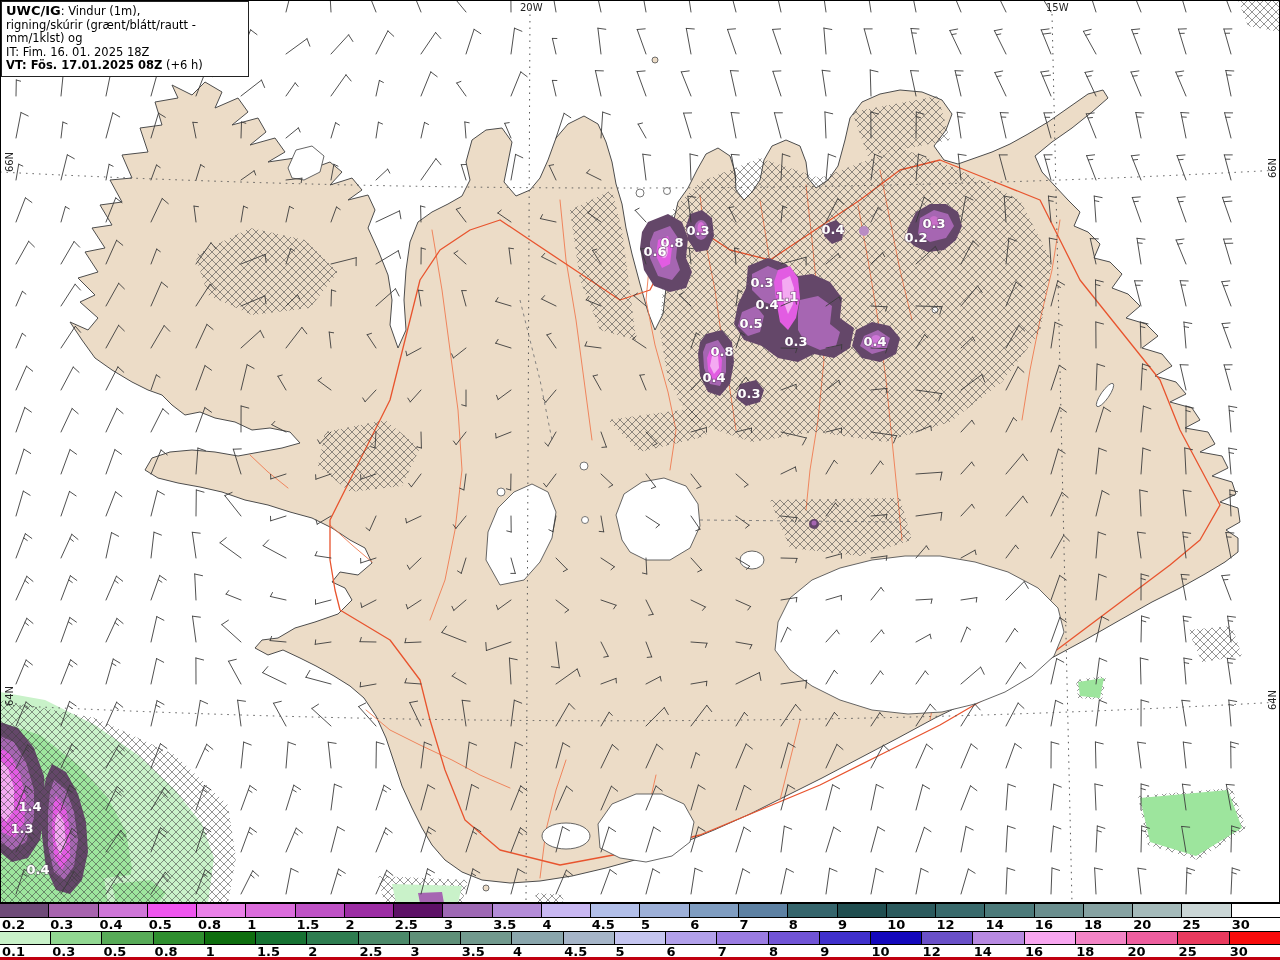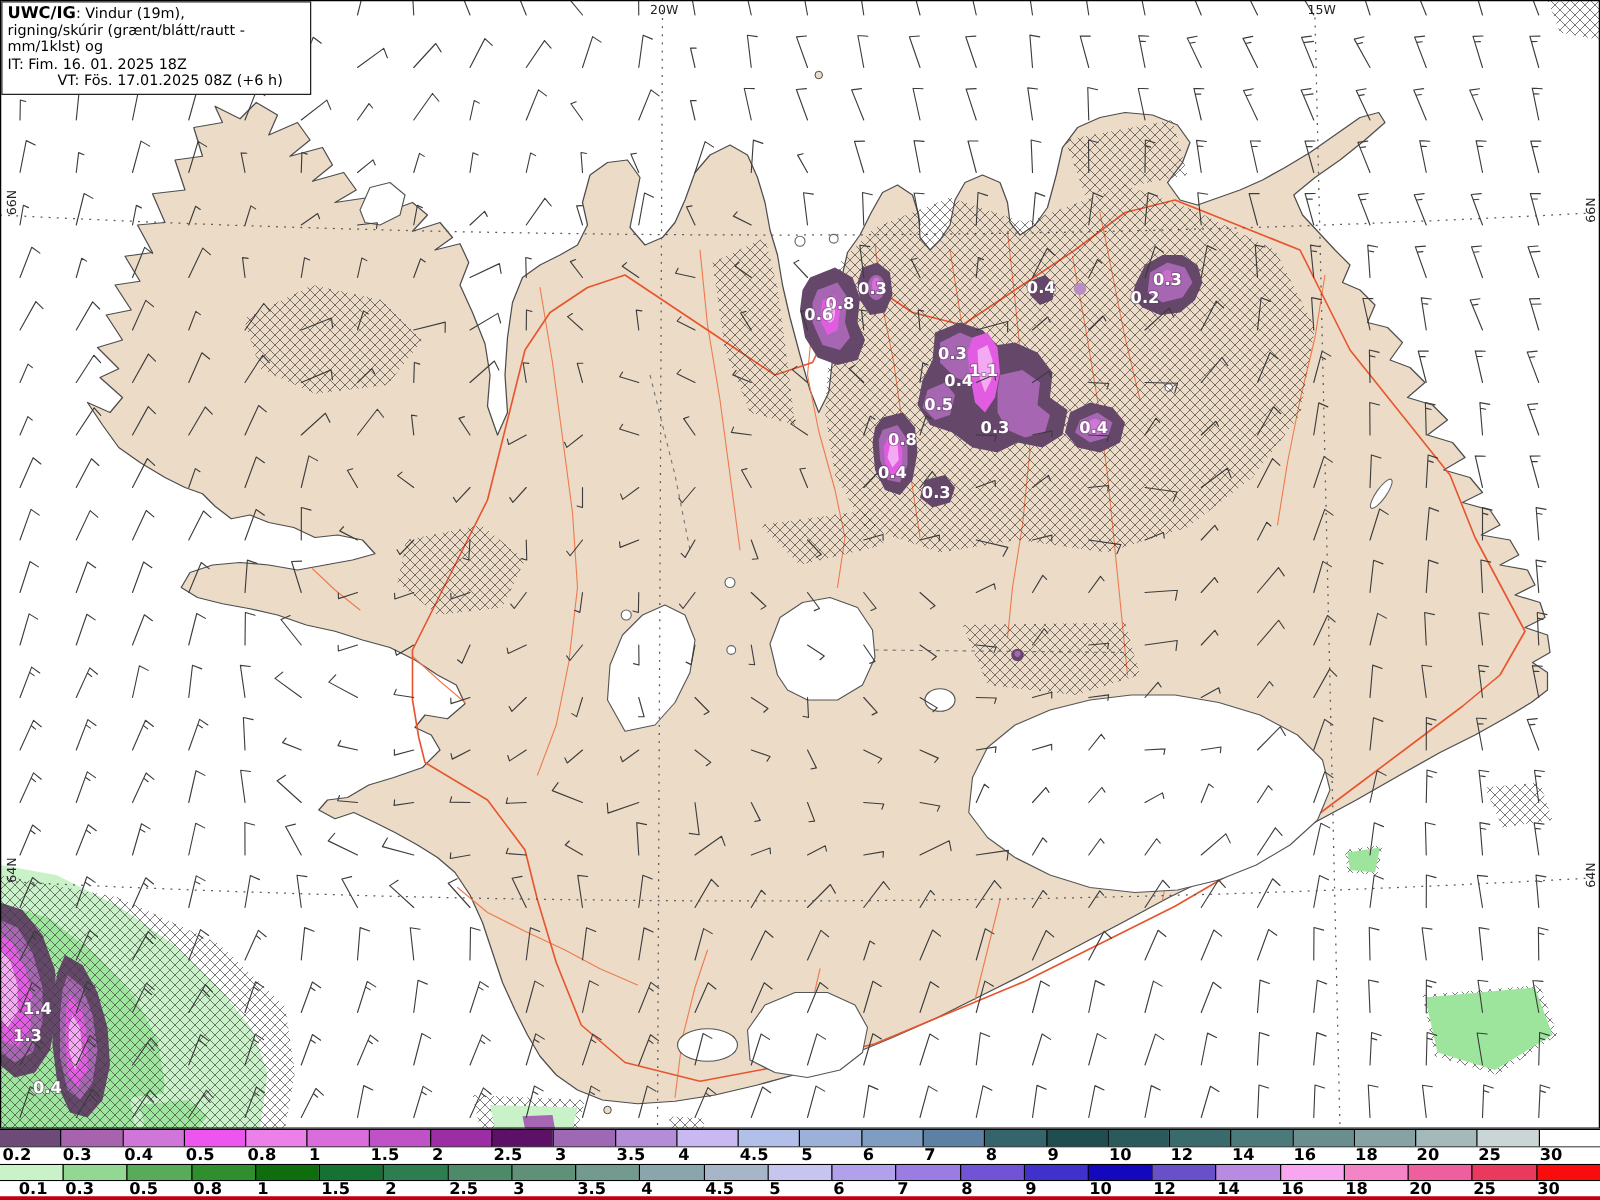--- a/index.html
+++ b/index.html
@@ -5,21 +5,21 @@
   html,body{margin:0;padding:0;background:#fff;}
   body{width:1280px;height:960px;position:relative;font-family:"DejaVu Sans",sans-serif;overflow:hidden;}
   #map-wrap{position:absolute;left:0;top:0;width:1280px;height:760px;}
   #map-svg{display:block;}
   
   #title-box{
     position:absolute;left:1px;top:1px;width:238px;
     background:#fff;border:1px solid #222;
     padding:2px 4px 3px 4px;font-size:11.5px;line-height:13.5px;color:#000;
   }
-  #title-box .b{font-weight:normal;margin-left:40px;}
+  #title-box .b{font-weight:bold;}
   #title-box .prod{font-size:13px;font-weight:bold;text-align:right;}
   
   #legend{position:absolute;left:0;top:903px;width:1280px;}
   .bar-colors{display:flex;width:1280px;box-sizing:border-box;border-top:1px solid #000;border-bottom:1px solid #000;}
   .bar-colors .seg{flex:1 1 0;border-left:1px solid #000;}
   .bar-colors .seg:first-child{border-left:none;}
   #rain-colors{height:15px;}
   #snow-colors{height:14px;}
   .bar-labels{position:relative;width:1280px;background:#fff;color:#000;
     font-size:13px;font-weight:600;}
@@ -230,21 +230,21 @@
         <text class="pl" x="30" y="811" text-anchor="middle">1.4</text>
         <text class="pl" x="22" y="833" text-anchor="middle">1.3</text>
         <text class="pl" x="38" y="874" text-anchor="middle">0.4</text>
       </g>
 
   <rect x="0.5" y="0.5" width="1279" height="902" fill="none" stroke="#000" stroke-width="1"></rect>
 </svg>
 </div>
 
 <div id="title-box">
-  <div><span class="prod">UWC/IG</span><span>: Vindur (19m),</span></div>
+  <div><span class="prod">UWC/IG</span><span>: Vindur (1m),</span></div>
   <div>rigning/skúrir (grænt/blátt/rautt - mm/1klst) og</div>
   <div>IT: Fim. 16. 01. 2025 18Z</div>
   <div><span class="b">VT: Fös. 17.01.2025 08Z</span><span> (+6 h)</span></div>
 </div>
 
 <div id="legend">
   <div id="rain-colors" class="bar-colors">
       <div class="seg" style="background: rgb(110, 74, 120);"></div>
       <div class="seg" style="background: rgb(167, 99, 174);"></div>
       <div class="seg" style="background: rgb(207, 118, 216);"></div>
@@ -321,21 +321,21 @@
       <div class="seg" style="background: rgb(20, 8, 188);"></div>
       <div class="seg" style="background: rgb(106, 80, 200);"></div>
       <div class="seg" style="background: rgb(184, 138, 226);"></div>
       <div class="seg" style="background: rgb(248, 166, 240);"></div>
       <div class="seg" style="background: rgb(243, 132, 198);"></div>
       <div class="seg" style="background: rgb(238, 95, 159);"></div>
       <div class="seg" style="background: rgb(233, 58, 94);"></div>
       <div class="seg" style="background: rgb(248, 12, 12);"></div>
     </div>
   <div id="snow-labels" class="bar-labels">
-      <span style="left: 2px; margin-left: 13px;">0.1</span>
+      <span style="left: 2px;">0.1</span>
       <span style="left: 52.2px;">0.3</span>
       <span style="left: 103.4px;">0.5</span>
       <span style="left: 154.6px;">0.8</span>
       <span style="left: 205.8px;">1</span>
       <span style="left: 257px;">1.5</span>
       <span style="left: 308.2px;">2</span>
       <span style="left: 359.4px;">2.5</span>
       <span style="left: 410.6px;">3</span>
       <span style="left: 461.8px;">3.5</span>
       <span style="left: 513px;">4</span>

